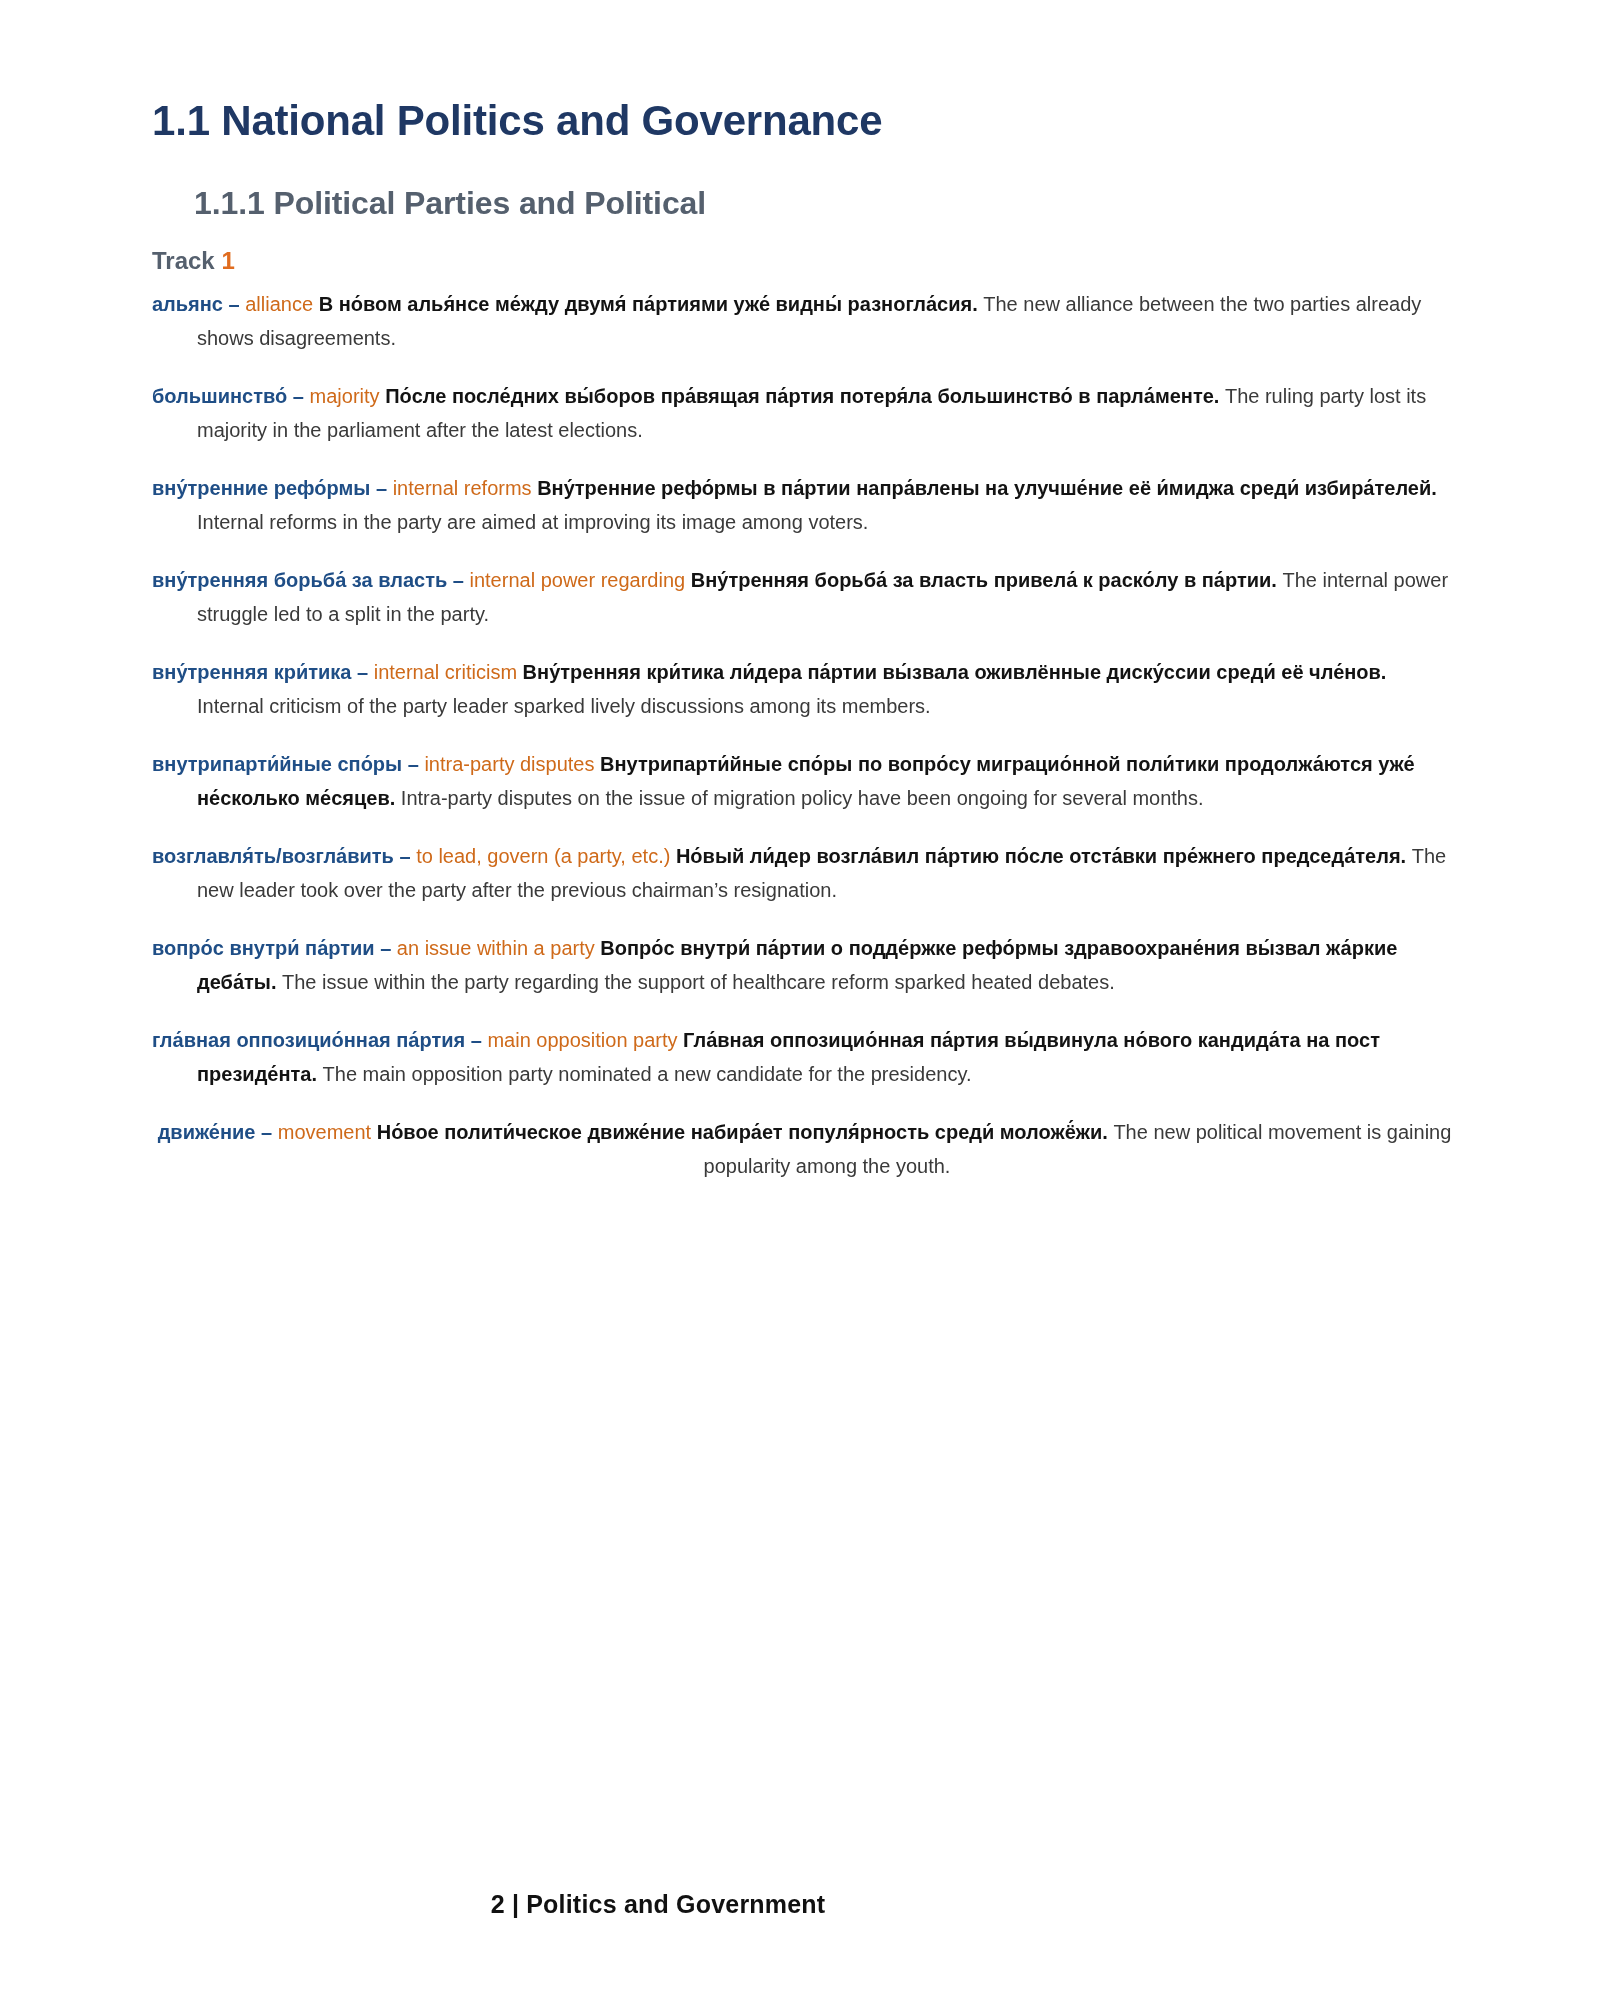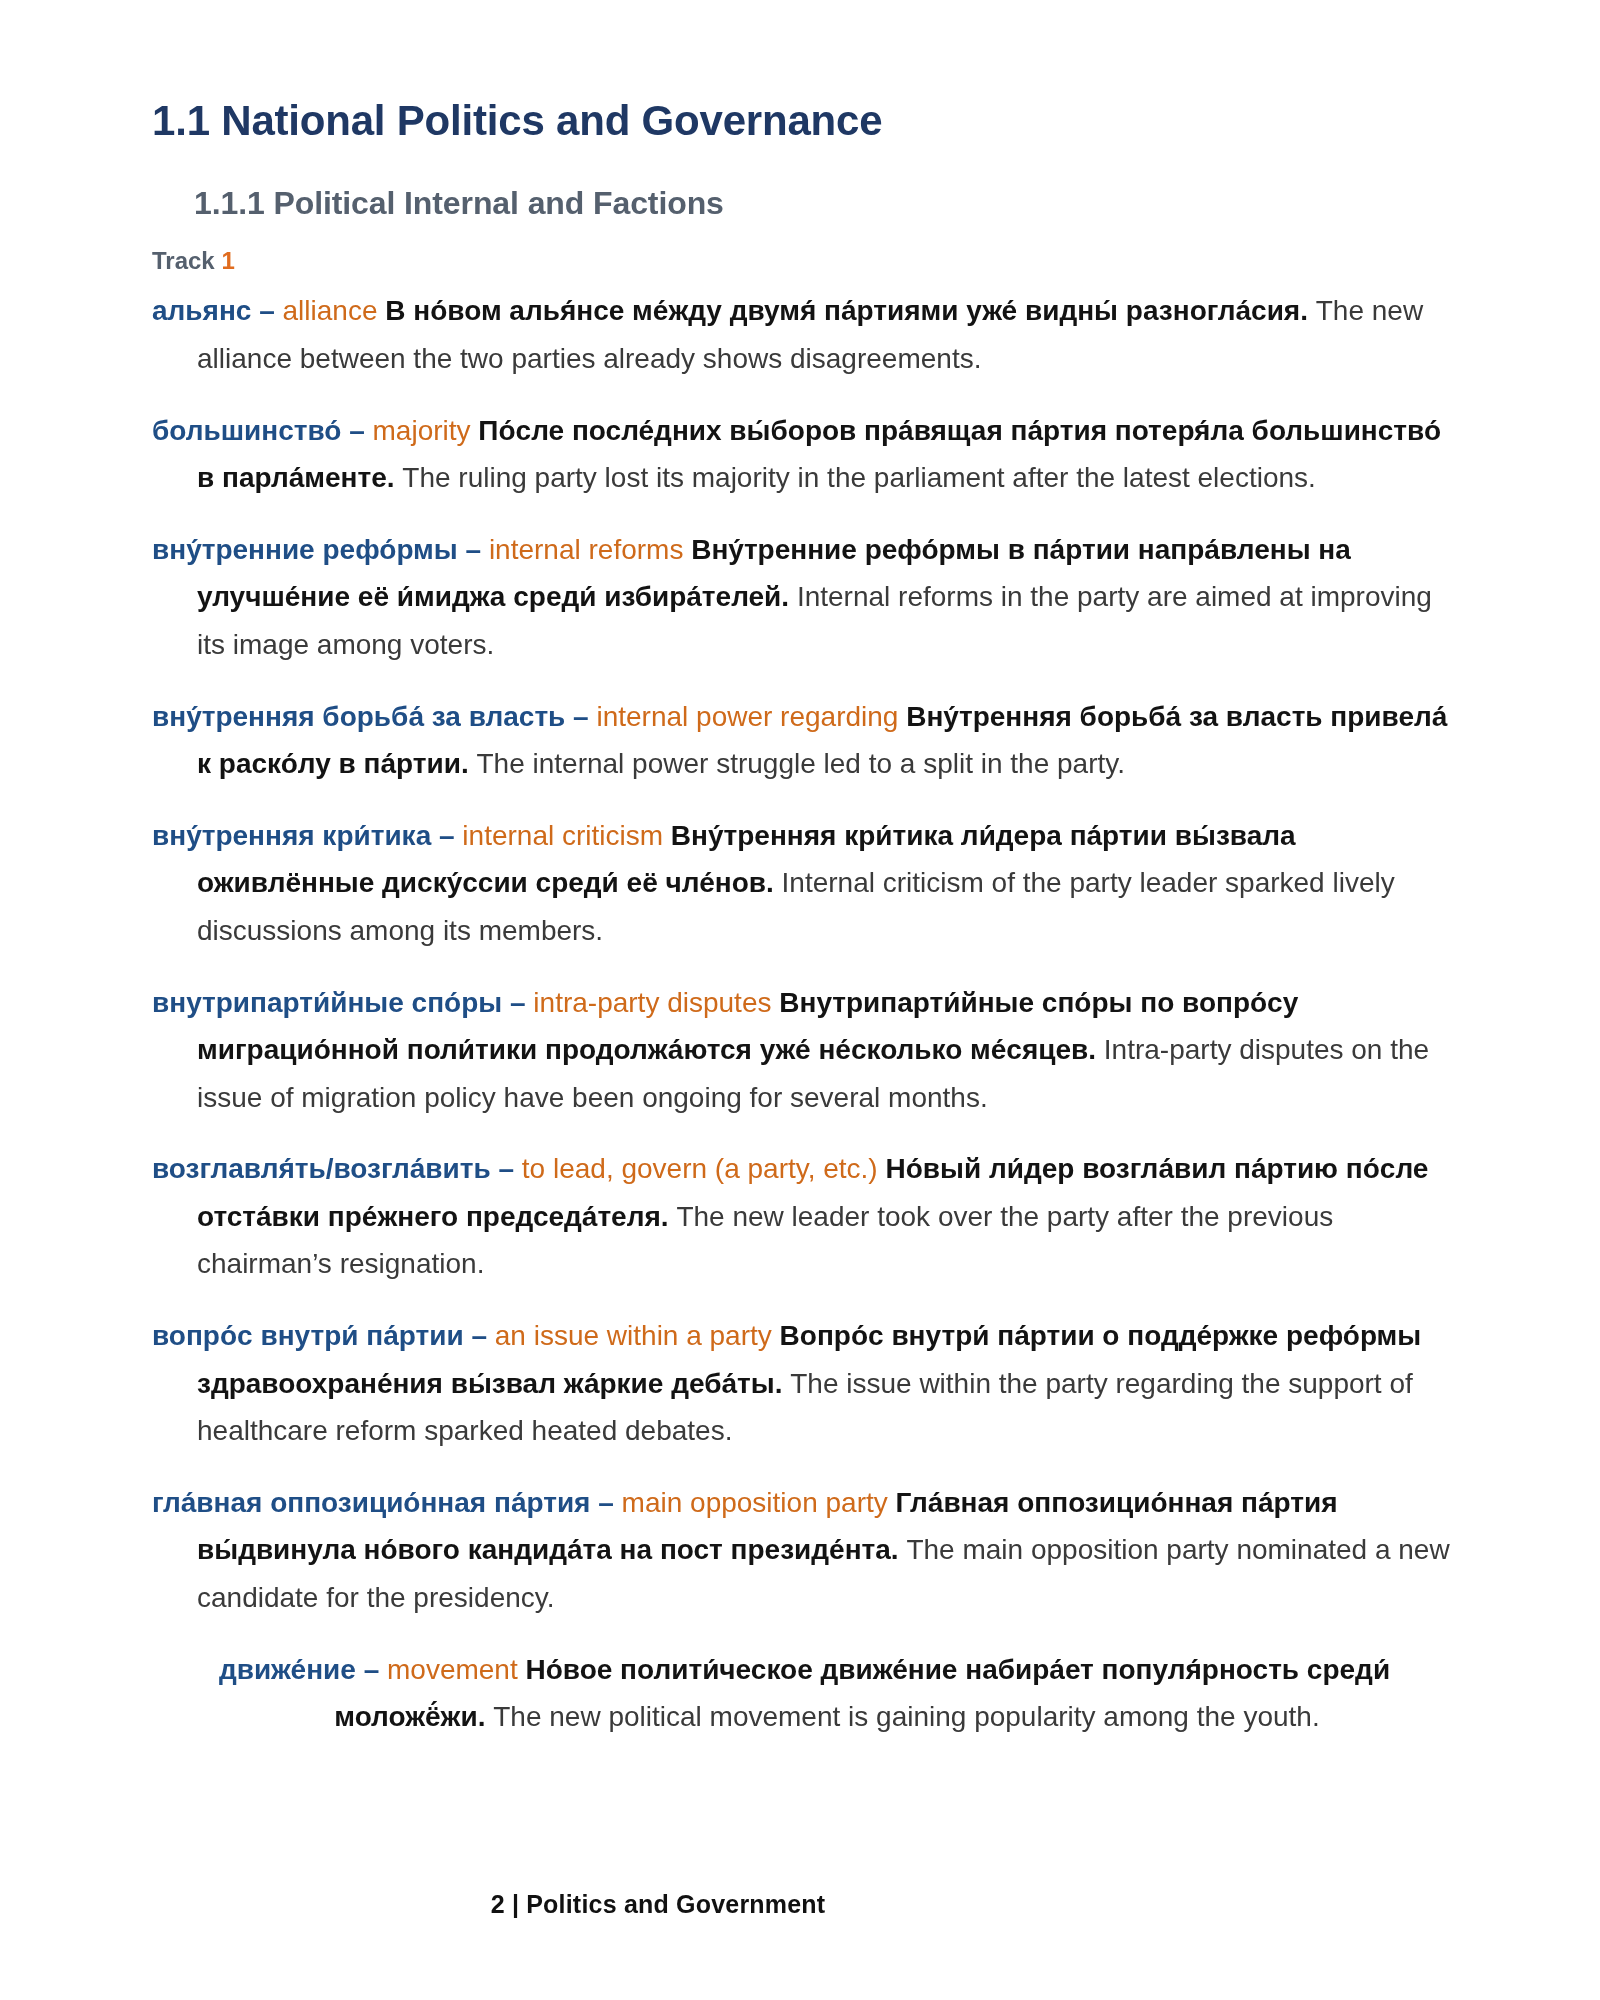--- a/index.html
+++ b/index.html
@@ -65,21 +65,21 @@
   }
 
   
   .entries {
     margin-top: 12px;
   }
   .entry {
     margin: 0 0 24px 0;
     padding-left: 45px;
     text-indent: -45px;
-    font-size: 28px;
+    font-size: 20px;
     line-height: 1.70;
     color: #3a3a3a;
   }
   .entry:last-child { margin-bottom: 0; text-align: center; }
 
   .term {
     color: #1f4e86;
     font-weight: bold;
   }
   .dash {
@@ -113,21 +113,21 @@
   }
 </style>
 </head>
 <body>
 
 <div class="page">
   <div class="content">
 
     <h1 class="h1">1.1 National Politics and Governance</h1>
 
-    <h2 class="h2">1.1.1 Political Internal and Factions</h2>
+    <h2 class="h2">1.1.1 Political Parties and Political</h2>
 
     <div class="track-row">
       <span>Track</span>
       <span class="track-num">1</span>
     </div>
 
     <div class="entries">
         <p class="entry"><span class="term">альянс</span> <span class="dash">–</span> <span class="gloss">alliance</span> <span class="example">В но́вом алья́нсе ме́жду двумя́ па́ртиями уже́ видны́ разногла́сия.</span> <span class="translation">The new alliance between the two parties already shows disagreements.</span></p>
         <p class="entry"><span class="term">большинство́</span> <span class="dash">–</span> <span class="gloss">majority</span> <span class="example">По́сле после́дних вы́боров пра́вящая па́ртия потеря́ла большинство́ в парла́менте.</span> <span class="translation">The ruling party lost its majority in the parliament after the latest elections.</span></p>
         <p class="entry"><span class="term">вну́тренние рефо́рмы</span> <span class="dash">–</span> <span class="gloss">internal reforms</span> <span class="example">Вну́тренние рефо́рмы в па́ртии напра́влены на улучше́ние её и́миджа среди́ избира́телей.</span> <span class="translation">Internal reforms in the party are aimed at improving its image among voters.</span></p>

